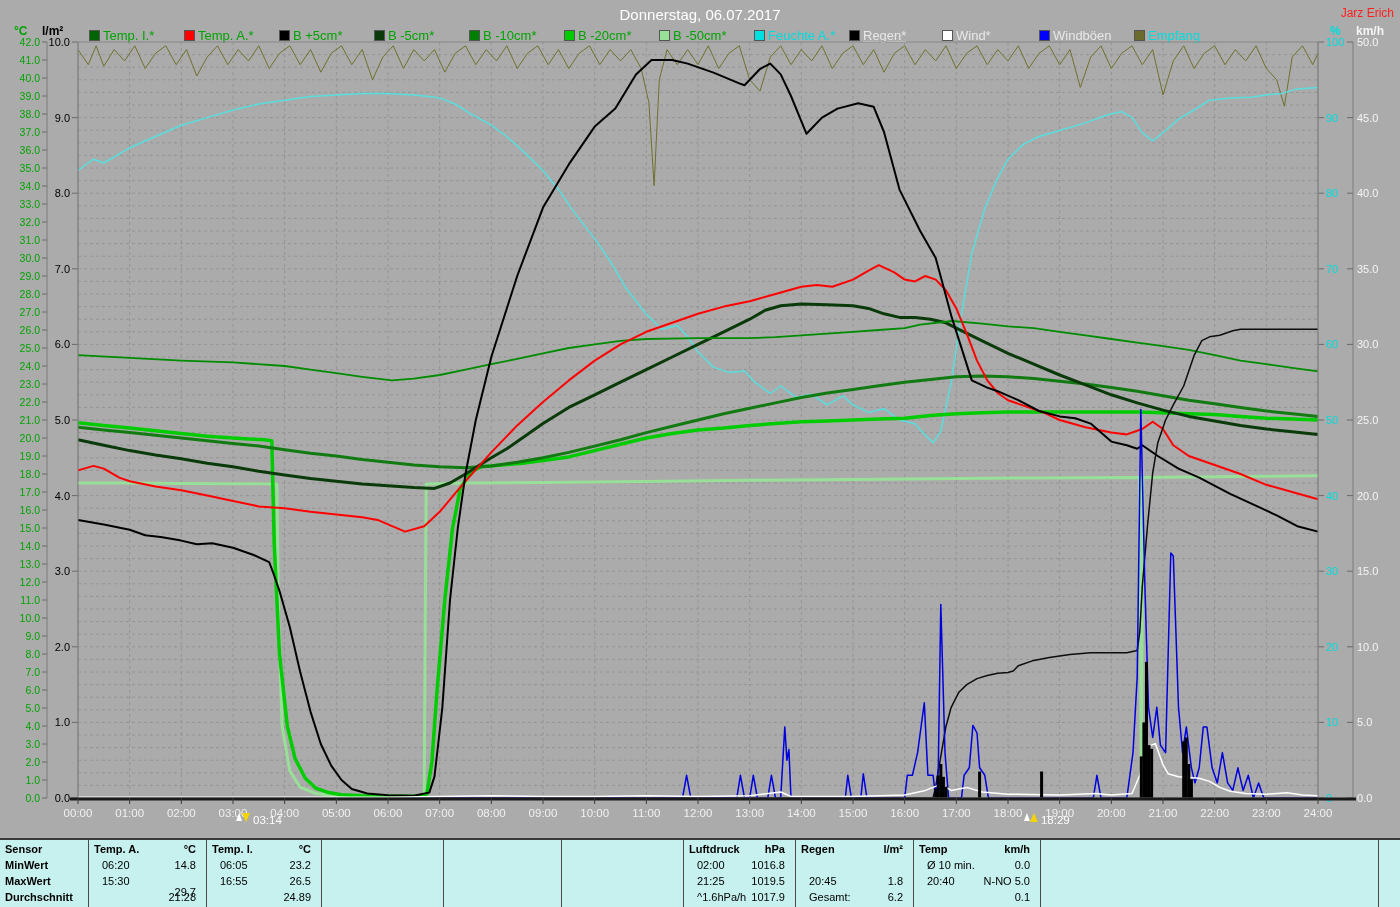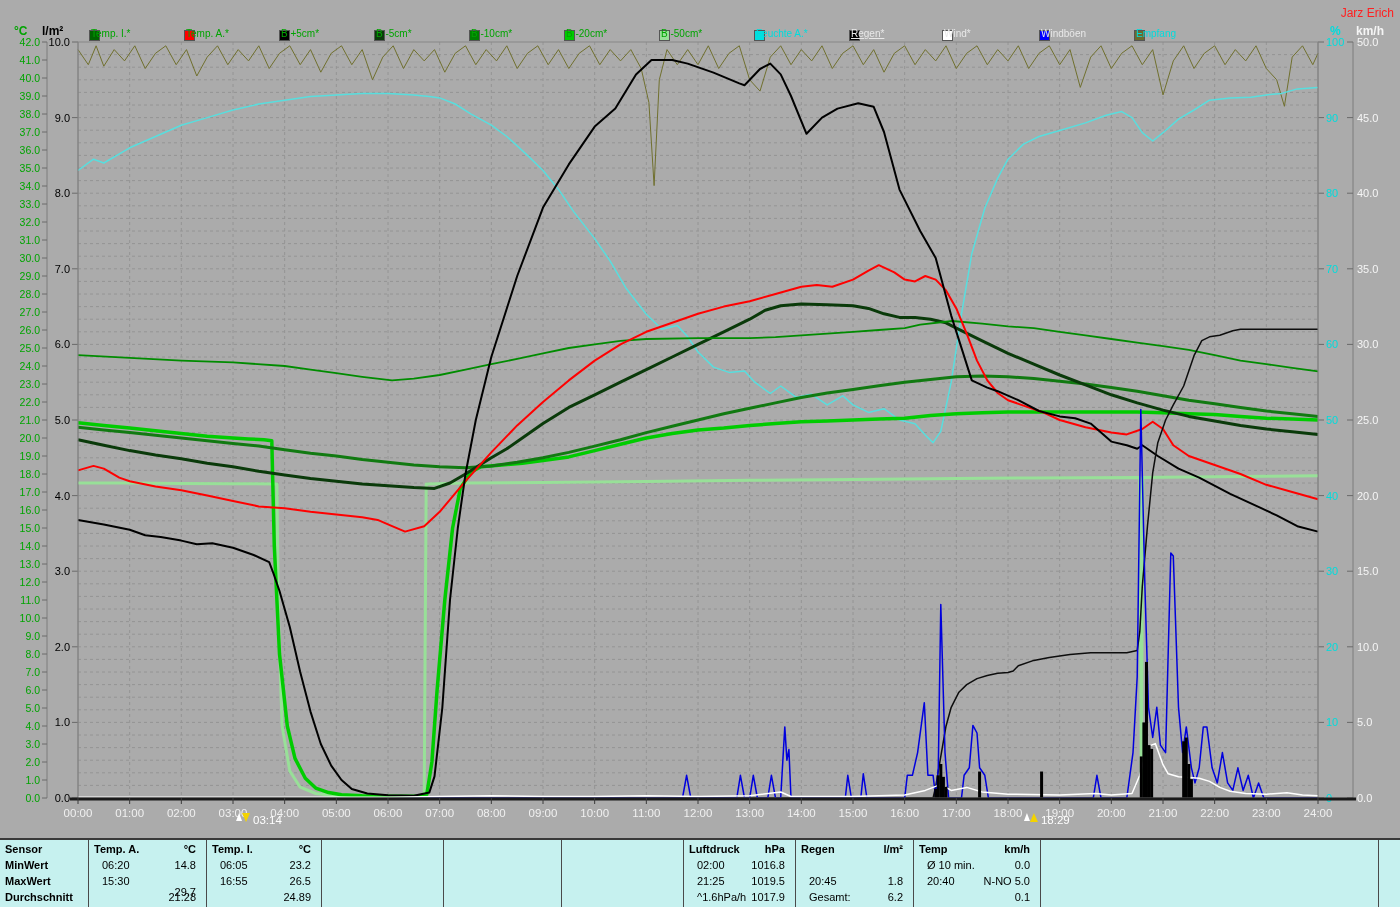--- a/index.html
+++ b/index.html
@@ -4,32 +4,33 @@
 <style>
   html,body{margin:0;padding:0;background:#ababab;}
   #app{position:relative;width:1400px;height:907px;background:#ababab;overflow:hidden;
        font-family:"Liberation Sans","DejaVu Sans",sans-serif;}
   .abs{position:absolute;}
   #title{top:6px;left:0;width:1400px;text-align:center;color:#ffffff;font-size:15px;}
   #watermark{top:6px;right:6px;color:#ff2020;font-size:12px;}
   .axhead{font-size:12px;font-weight:bold;}
   .legend-item{top:29px;height:12px;}
   .legend-sq{position:absolute;top:1px;left:0;width:9px;height:9px;border:1px solid #555;}
-  .legend-lb{position:absolute;left:2px;top:-1px;font-size:10px;white-space:nowrap;}
+  .legend-lb{position:absolute;left:14px;top:-1px;font-size:13px;white-space:nowrap;}
   #chart-svg{top:0;left:0;}
   #stats-table{top:838px;left:0;width:1400px;height:69px;background:#c6f1ef;border-top:2px solid #3a3a3a;color:#000;}
   .tdiv{position:absolute;top:0;width:1px;height:69px;background:#4a4a4a;}
   .tcell{position:absolute;font-size:11px;white-space:nowrap;}
   .tbold{font-weight:bold;}
   .tright{text-align:right;}
 </style>
 </head>
 <body>
 
 <div id="app">
+  <div class="abs" id="title">Donnerstag, 06.07.2017</div>
   <div class="abs" id="watermark">Jarz Erich</div>
 
   <div class="abs axhead" style="left:14px;top:24px;color:#00a400;">°C</div>
   <div class="abs axhead" style="left:42px;top:24px;color:#000000;">l/m²</div>
   <div class="abs axhead" style="left:1330px;top:24px;color:#00dcdc;">%</div>
   <div class="abs axhead" style="left:1356px;top:24px;color:#f5f5f5;">km/h</div>
 
   <div class="abs" id="legend">
       <div class="abs legend-item" style="left: 89px;">
         <span class="legend-sq" style="background: rgb(0, 100, 0);"></span>

